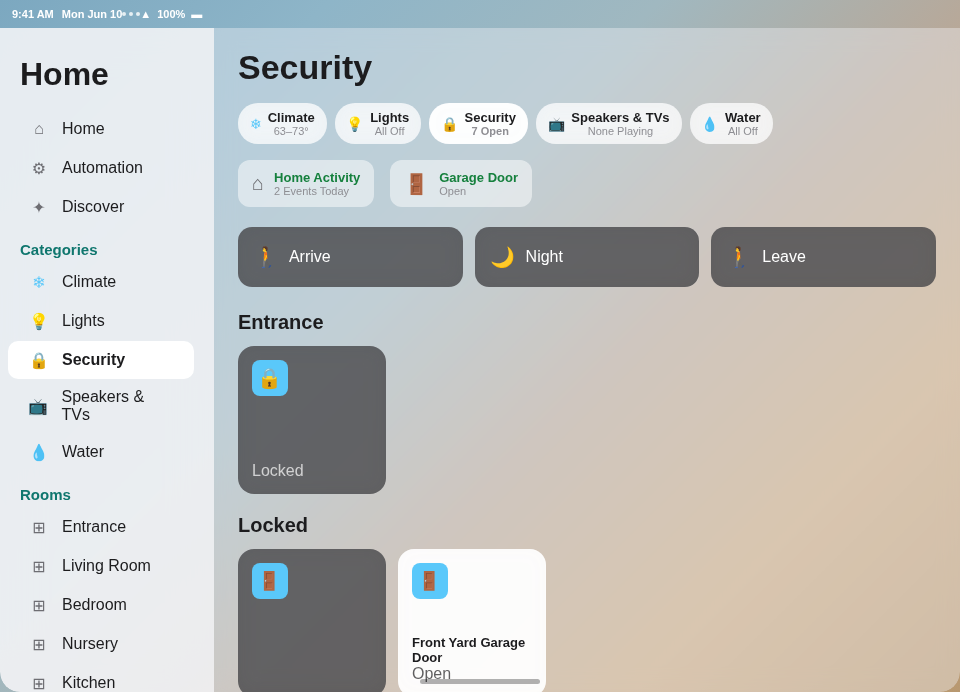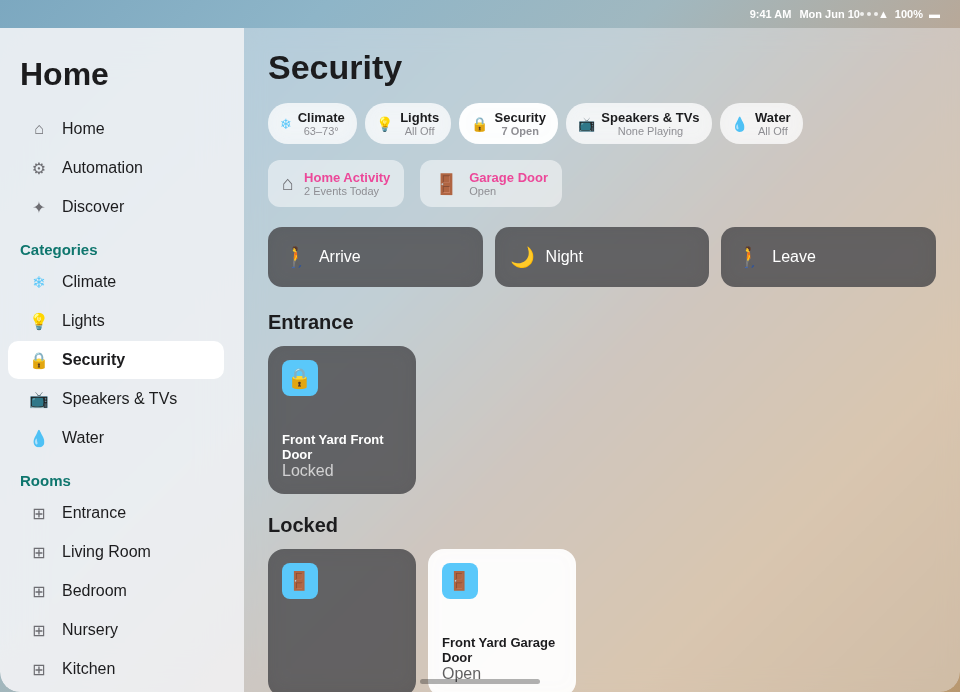--- a/index.html
+++ b/index.html
@@ -13,22 +13,22 @@
       position: relative;
     }
 
     
     .status-bar {
       position: absolute;
       top: 0; left: 0; right: 0;
       height: 28px;
       display: flex;
       align-items: center;
-      justify-content: flex-end;
-      padding: 0 20px;
+      justify-content: flex-start;
+      padding: 0 12px;
       font-size: 11px;
       font-weight: 600;
       color: #fff;
       z-index: 100;
     }
     .status-bar-left { display: flex; gap: 8px; }
     .status-bar-center { display: flex; gap: 4px; }
     .status-bar-right { display: flex; align-items: center; gap: 6px; }
     .wifi-icon, .battery-icon { font-size: 11px; }
 
@@ -36,21 +36,21 @@
     .app-container {
       position: absolute;
       top: 28px; left: 0; right: 0; bottom: 0;
       display: flex;
       border-radius: 0 0 20px 20px;
       overflow: hidden;
     }
 
     
     .sidebar {
-      width: 244px;
+      width: 214px;
       background: rgba(245, 245, 247, 0.88);
       backdrop-filter: blur(20px);
       padding: 20px 12px 20px 0;
       overflow-y: auto;
       flex-shrink: 0;
     }
 
     .sidebar-title {
       font-size: 32px;
       font-weight: 700;
@@ -151,21 +151,21 @@
       display: flex;
       align-items: center;
       gap: 10px;
       background: rgba(255,255,255,0.5);
       border-radius: 12px;
       padding: 10px 14px;
       font-size: 13px;
     }
     .info-card-icon { font-size: 20px; color: #6e6e73; }
     .info-card-text { display: flex; flex-direction: column; }
-    .info-card-title { font-weight: 600; font-size: 13px; color: #ec4899; }
+    .info-card-title { font-weight: 600; font-size: 13px; color: #15803d; }
     .info-card-sub { font-size: 11px; color: #8e8e93; }
 
     
     .scene-row {
       display: flex;
       gap: 12px;
       margin-bottom: 24px;
     }
 
     .scene-btn {
@@ -429,21 +429,20 @@
         <span class="scene-icon">🚶</span>
         <span>Leave</span>
       </button>
     </div>
 
     <div class="section-header">Entrance</div>
     <div class="device-grid">
       <div class="device-card">
         <div class="lock-icon-teal">🔒</div>
         <div>
-          <div class="device-card-name">Front Yard Front Door</div>
           <div class="device-card-status">Locked</div>
         </div>
       </div>
     </div>
 
     <div class="section-header">Locked</div>
     <div class="device-grid">
       <div class="device-card">
         <div class="garage-icon-teal">🚪</div>
       </div>

